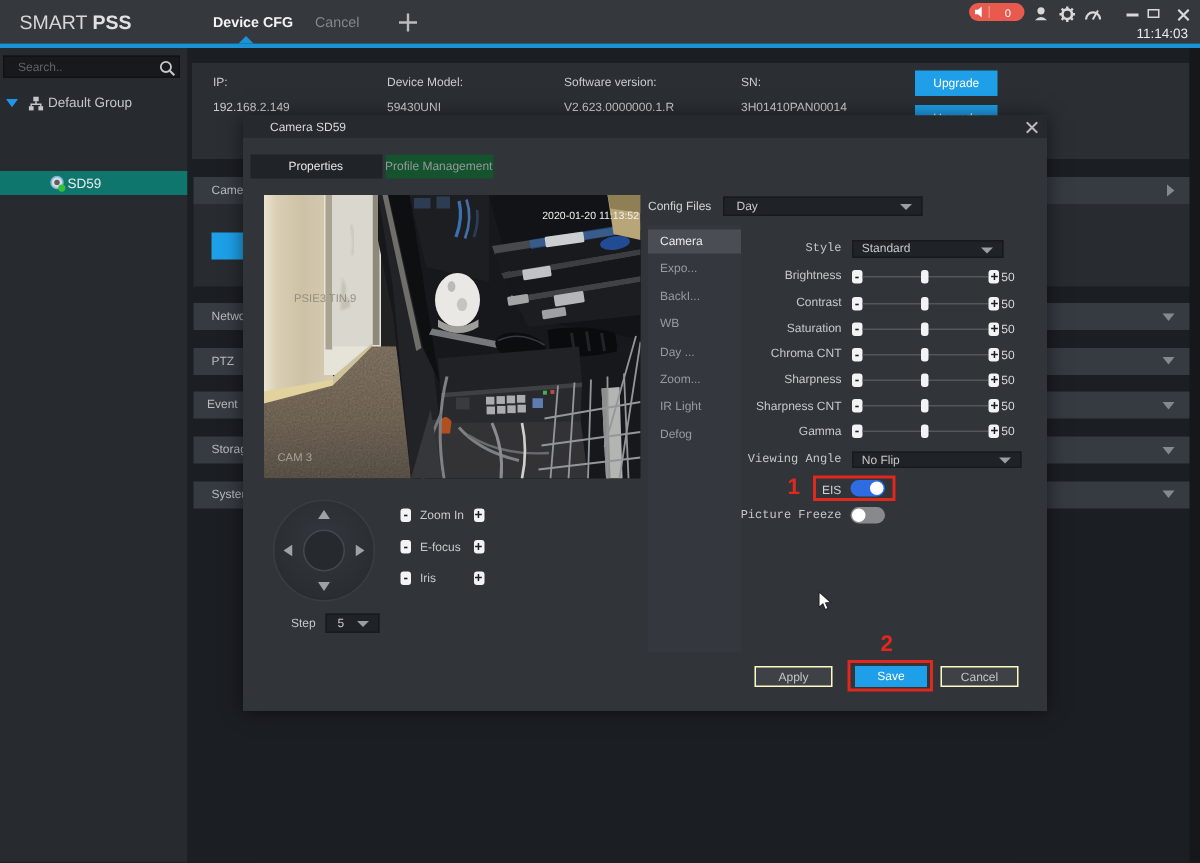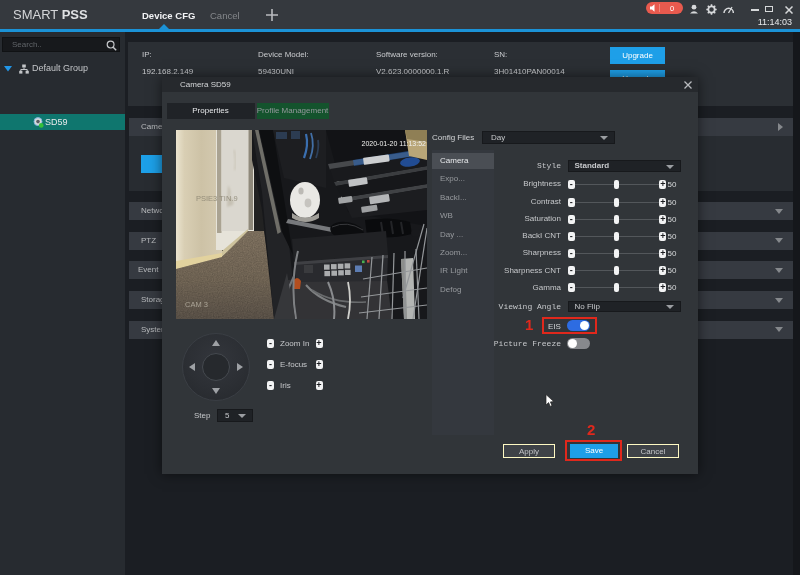--- a/index.html
+++ b/index.html
@@ -356,21 +356,21 @@
     <div class="abs mitem" style="top:75.5px; color:#e8eaec;">Camera</div>
     <div class="abs mitem" style="top:93.5px;">Expo...</div>
     <div class="abs mitem" style="top:112.5px;">BackI...</div>
     <div class="abs mitem" style="top:131px;">WB</div>
     <div class="abs mitem" style="top:149.5px;">Day ...</div>
     <div class="abs mitem" style="top:168px;">Zoom...</div>
     <div class="abs mitem" style="top:186px;">IR Light</div>
     <div class="abs mitem" style="top:204.5px;">Defog</div>
 
     <div class="abs mlab" style="left:280px; top:83.5px; width:119px;">Style</div>
-    <div class="abs drop" style="left:405.5px; top:83px; width:113px; height:11.5px; line-height:10px;font-weight:bold;">
+    <div class="abs drop" style="left:405.5px; top:83px; width:101px; height:11.5px; line-height:10px;">
       <span style="padding-left:6px;">Standard</span><span class="da" style="top:3.5px;"></span>
     </div>
     <div class="srow abs" style="top:102.3px;">
         <span class="sl">Brightness</span>
         <span class="tr2"></span>
         <span class="kn2"></span>
         <span class="v2">50</span>
       </div>
     <div class="srow abs" style="top:120px;">
         <span class="sl">Contrast</span>
@@ -378,21 +378,21 @@
         <span class="kn2"></span>
         <span class="v2">50</span>
       </div>
     <div class="srow abs" style="top:137.3px;">
         <span class="sl">Saturation</span>
         <span class="tr2"></span>
         <span class="kn2"></span>
         <span class="v2">50</span>
       </div>
     <div class="srow abs" style="top:154px;">
-        <span class="sl">BackI CNT</span>
+        <span class="sl">Chroma CNT</span>
         <span class="tr2"></span>
         <span class="kn2"></span>
         <span class="v2">50</span>
       </div>
     <div class="srow abs" style="top:171.3px;">
         <span class="sl">Sharpness</span>
         <span class="tr2"></span>
         <span class="kn2"></span>
         <span class="v2">50</span>
       </div>

